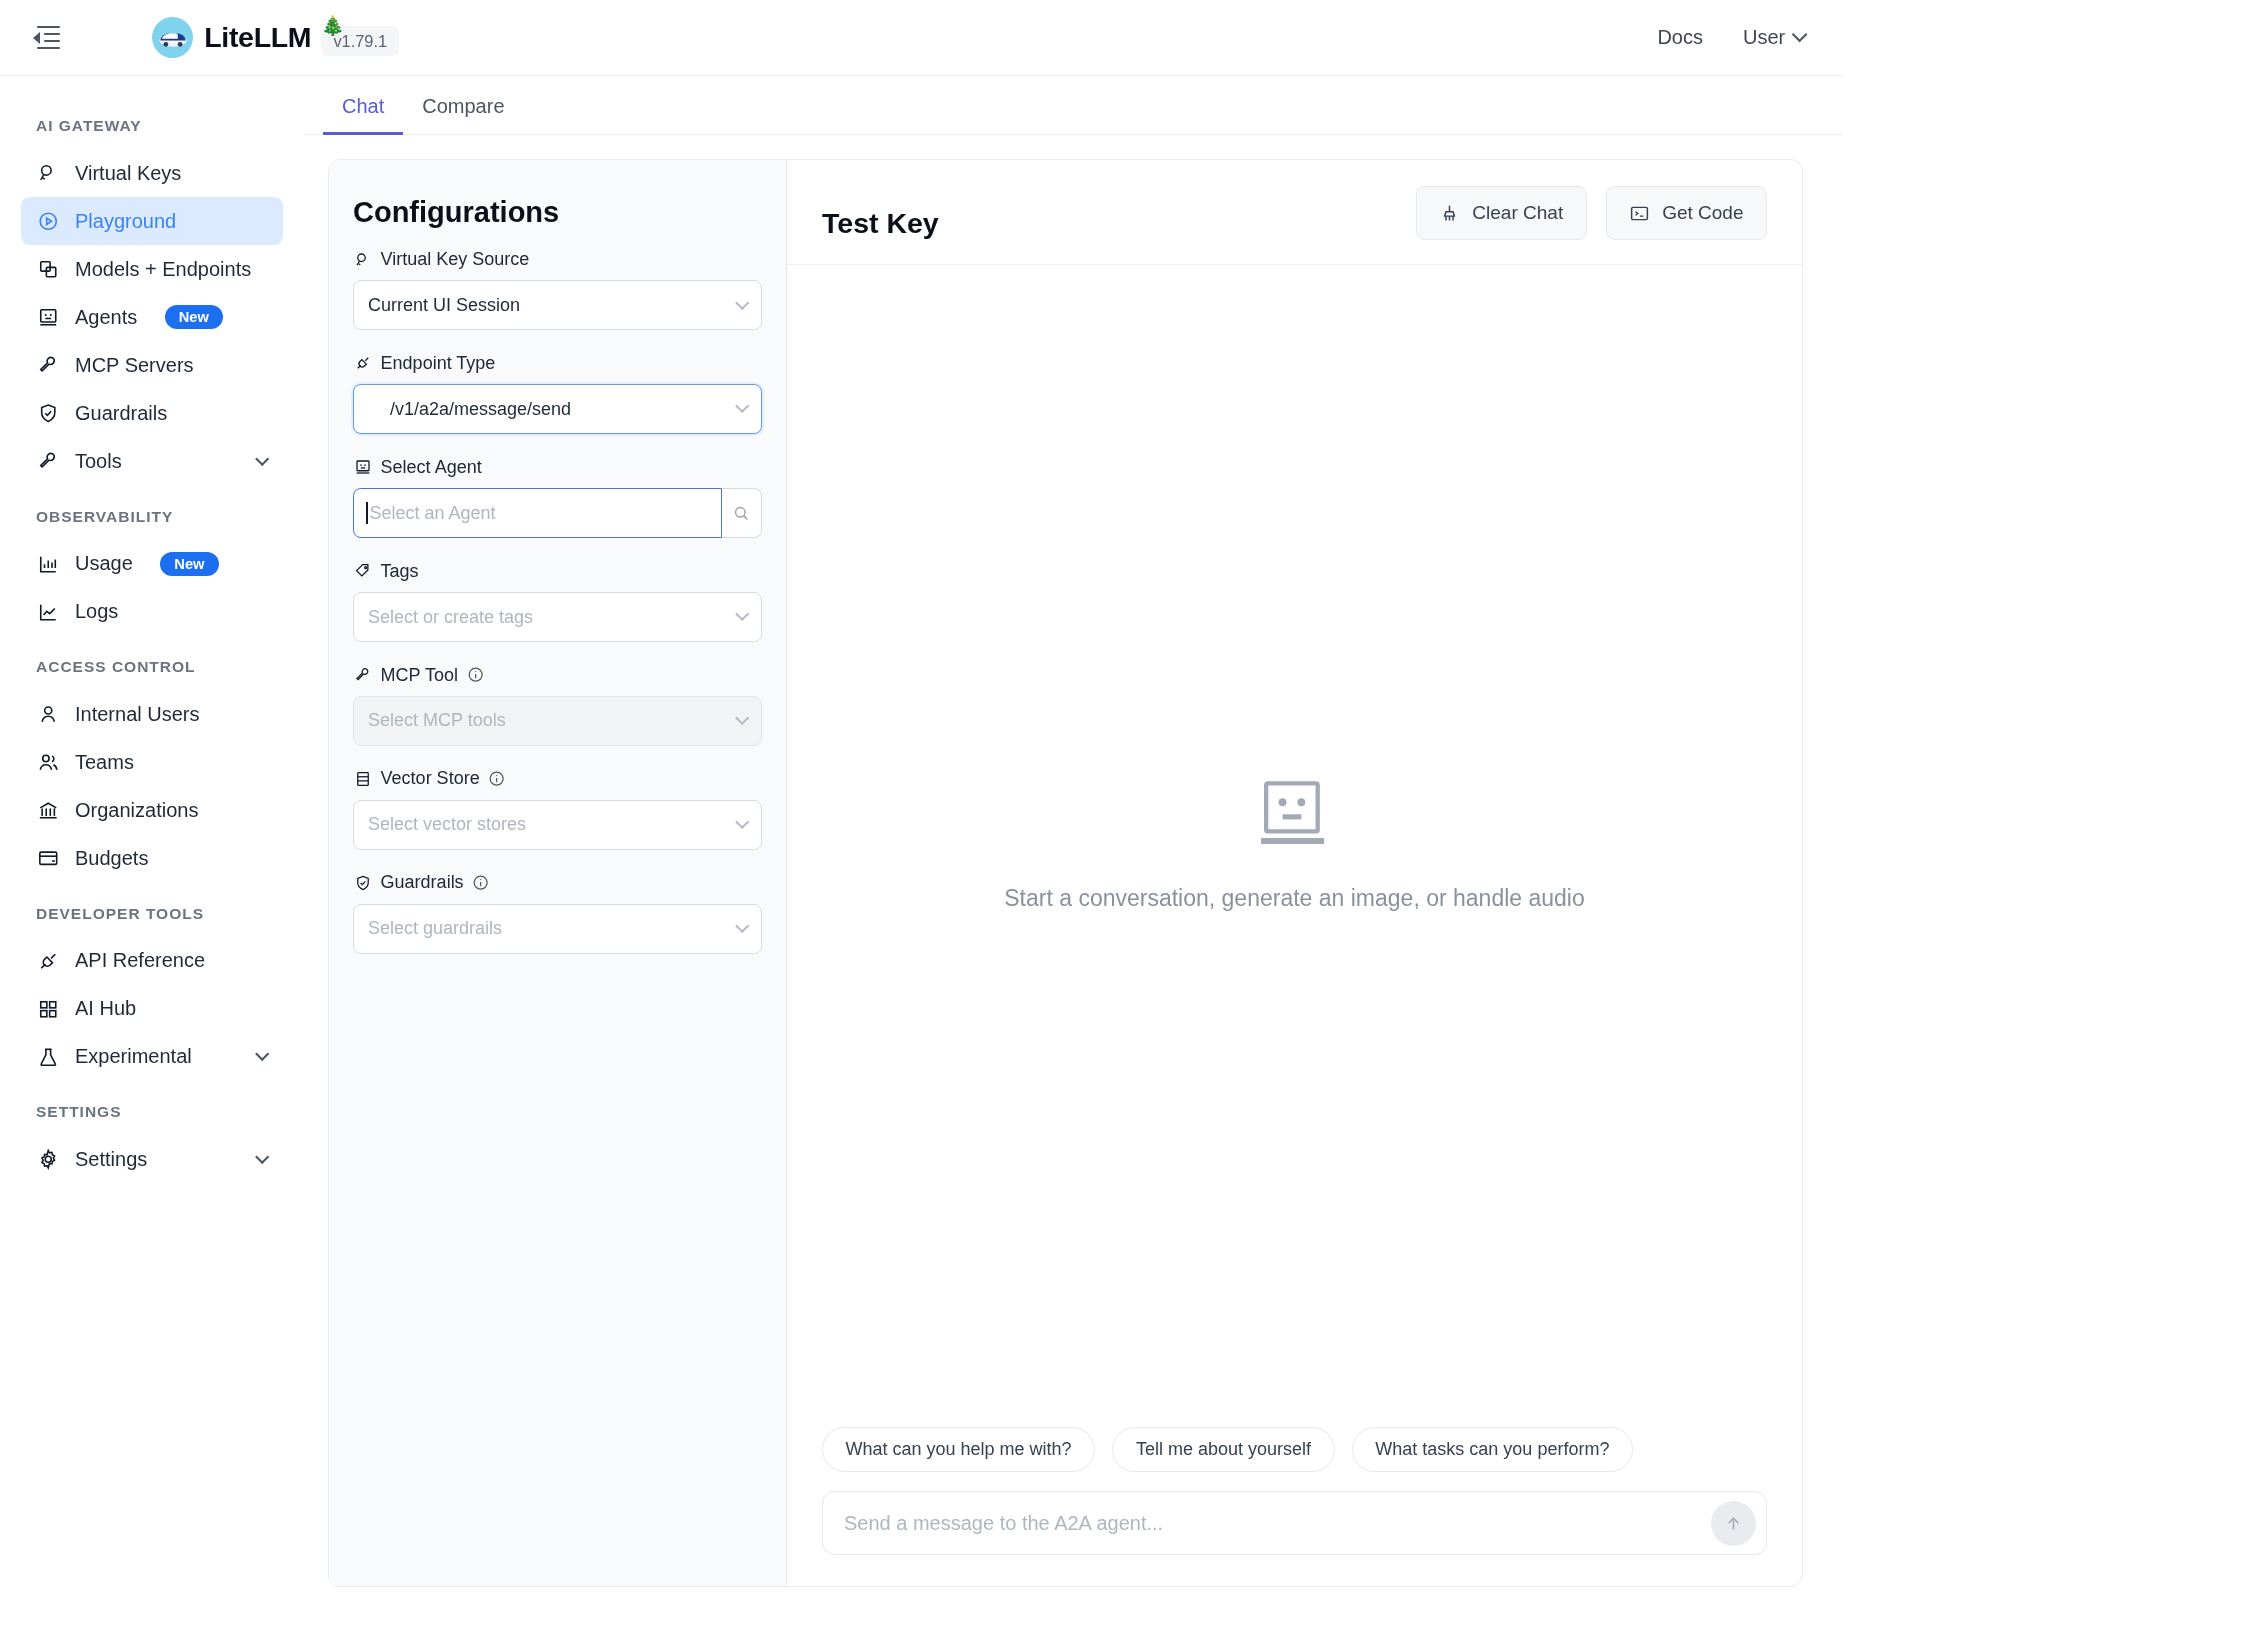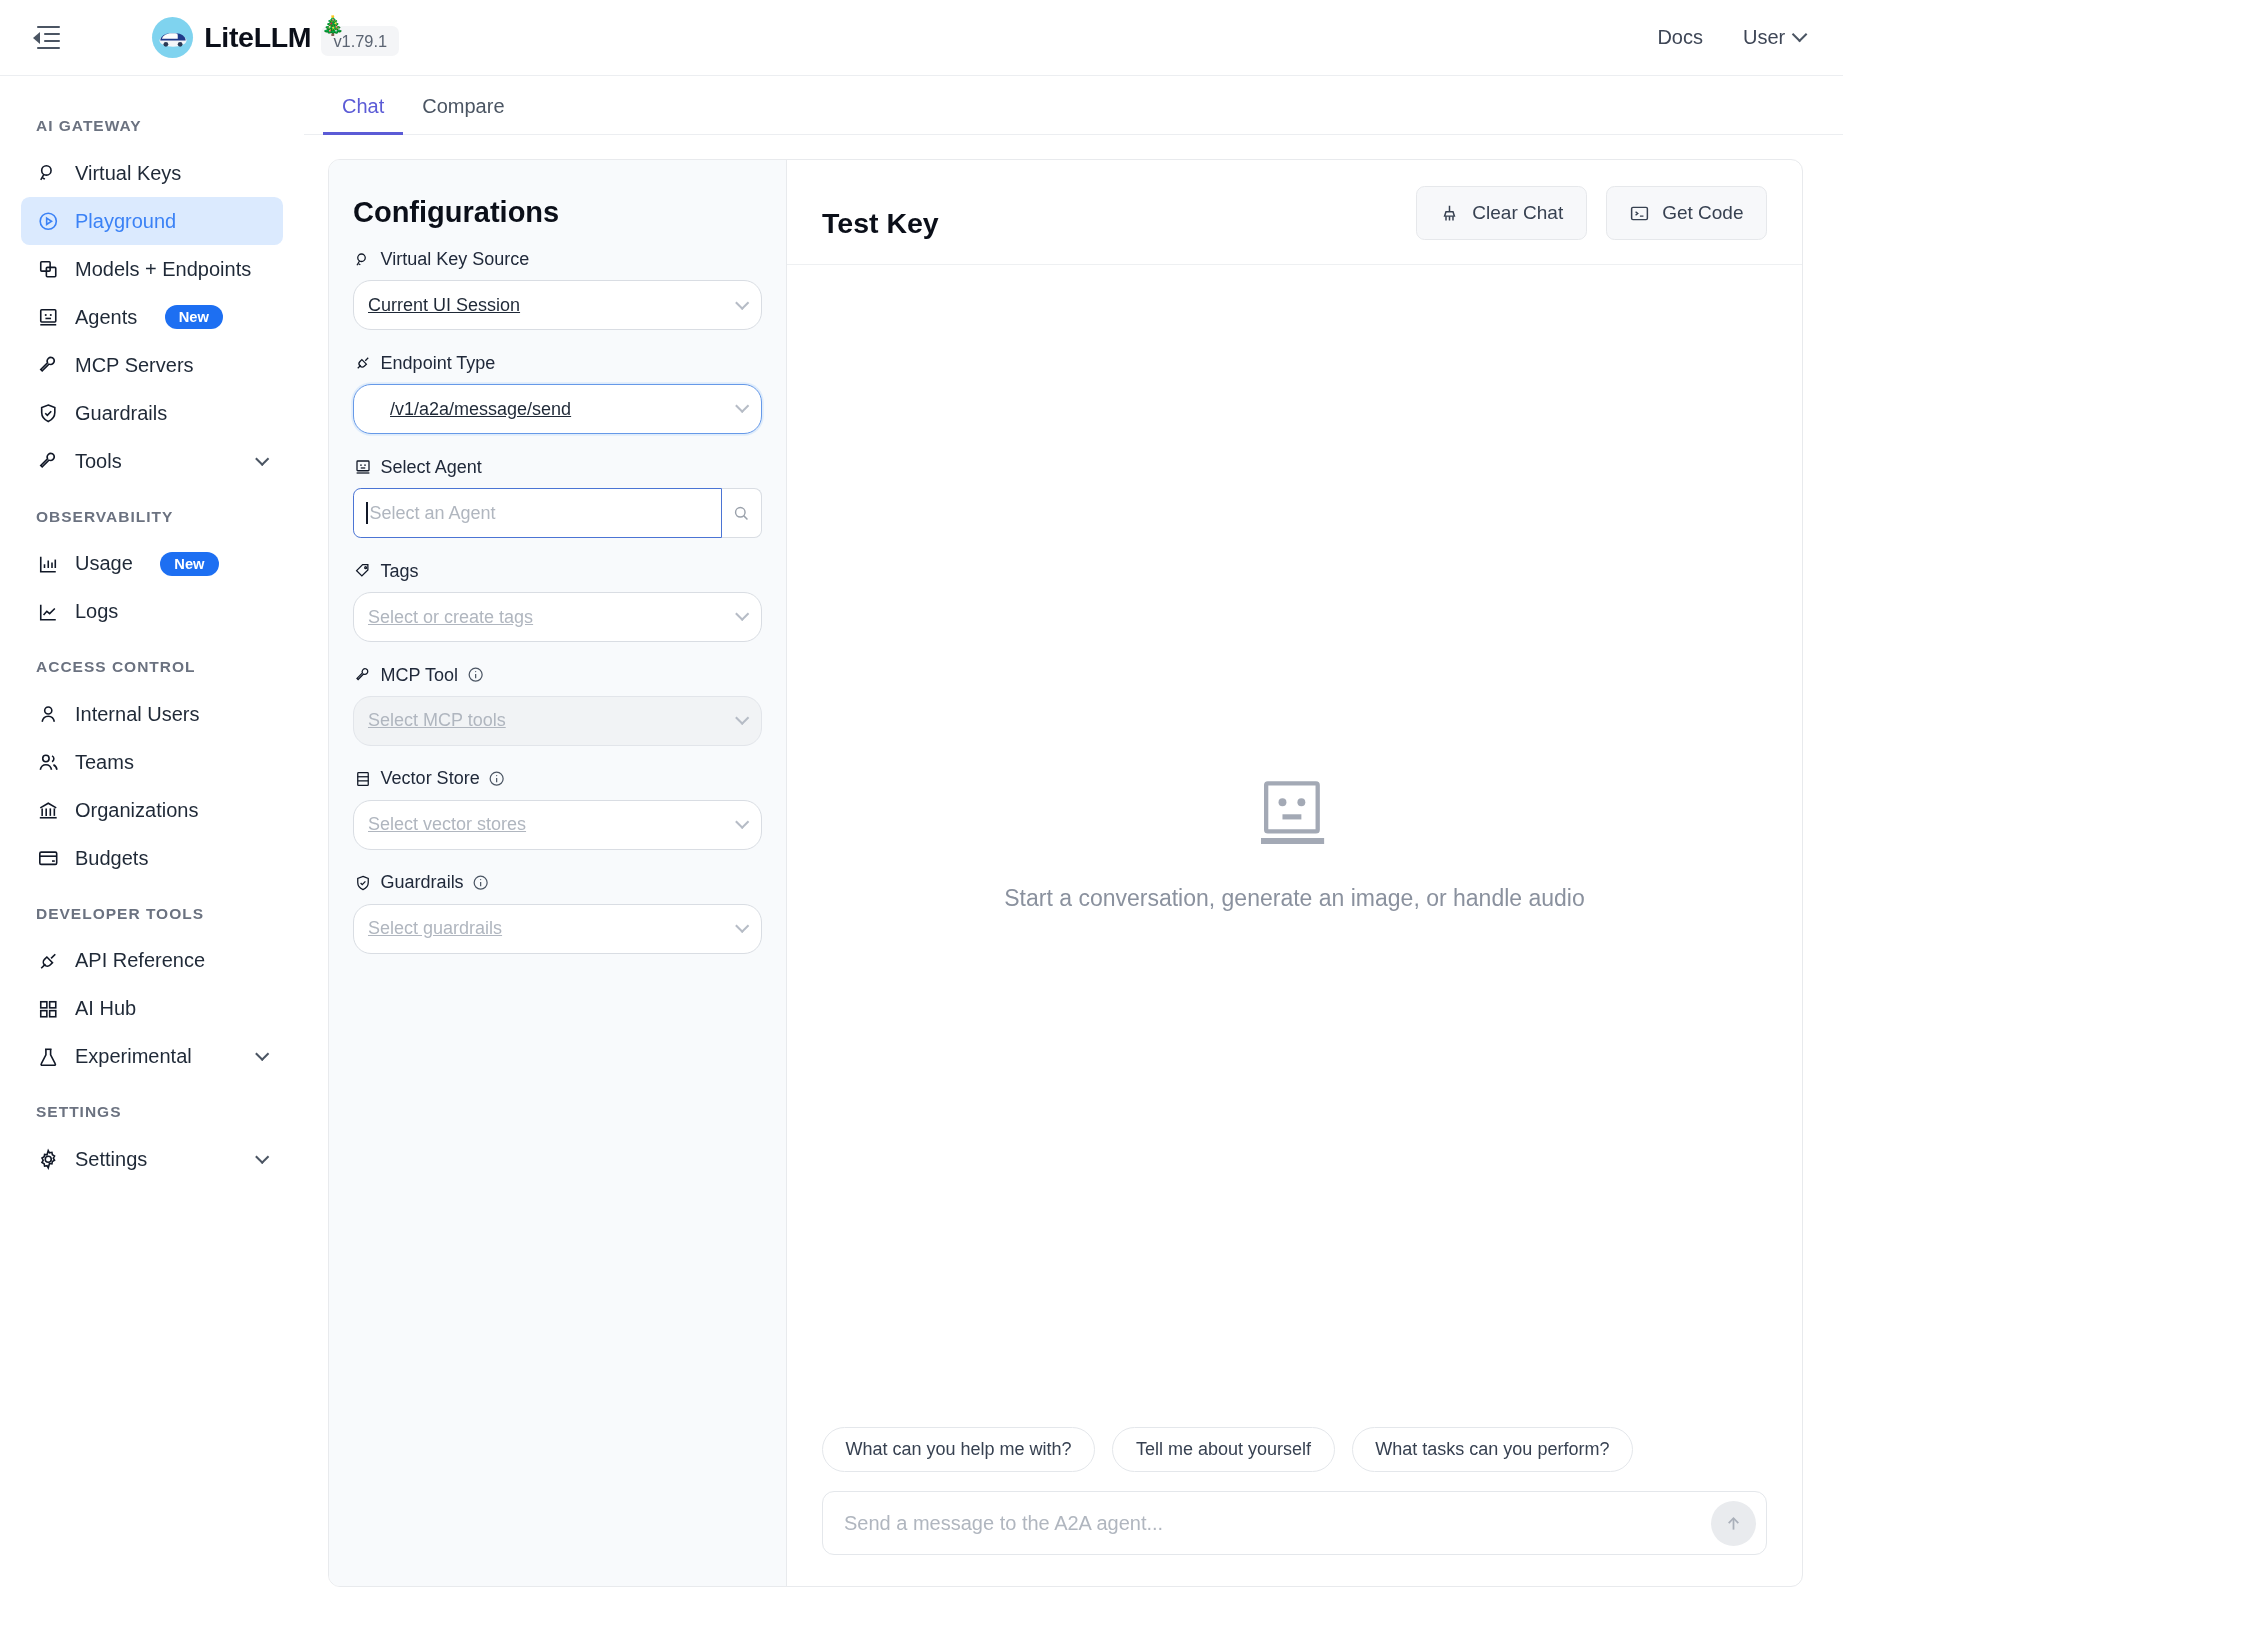--- a/index.html
+++ b/index.html
@@ -118,23 +118,23 @@
   .config-title { font-size: 29px; font-weight: bold; color: #0b0f19; margin-bottom: 20px; }
   .field { margin-bottom: 22.5px; }
   .field-label {
     display: flex; align-items: center; gap: 8.6px;
     font-size: 18px; color: #20293a; margin-bottom: 10.4px; font-weight: 500;
   }
   .field-label .ico { width: 19px; height: 19px; display:flex; align-items:center; justify-content:center; }
   .field-label .ico svg { width: 18px; height: 18px; }
   .info-ico { width: 17.3px; height: 17.3px; }
   .select {
-    height: 50px; border: 0.9px solid #d9dde3; border-radius: 18px;
+    height: 50px; border: 0.9px solid #d9dde3; border-radius: 8px;
     background: #fff; display: flex; align-items: center;
-    padding: 0 14px; font-size: 18px; color: #1f2937; cursor: pointer; text-decoration: underline;
+    padding: 0 14px; font-size: 18px; color: #1f2937; cursor: pointer;
   }
   .select .caret {
     margin-left: auto; width: 10.4px; height: 10.4px;
     border-right: 2.1px solid #b6bcc6; border-bottom: 2.1px solid #b6bcc6;
     transform: rotate(45deg); margin-top: -5.2px;
   }
   .select.placeholder { color: #b0b6bf; }
   .select.focused { border: 1.3px solid #6699e8; box-shadow: 0 0 0 1.7px rgba(96,165,250,.16); padding-left: 36px; }
   .select.disabled { background: #f1f3f5; color: #b0b6bf; border-color: #e2e5ea; }
 

